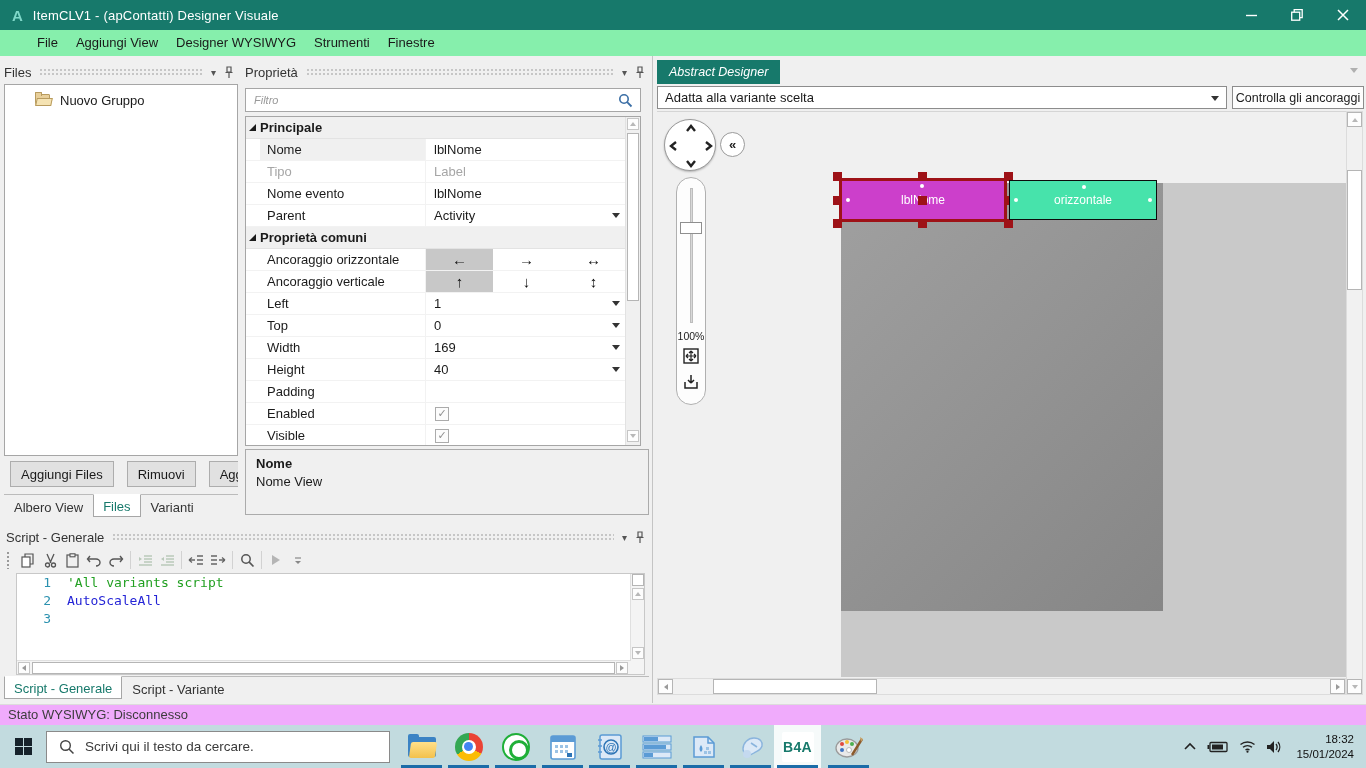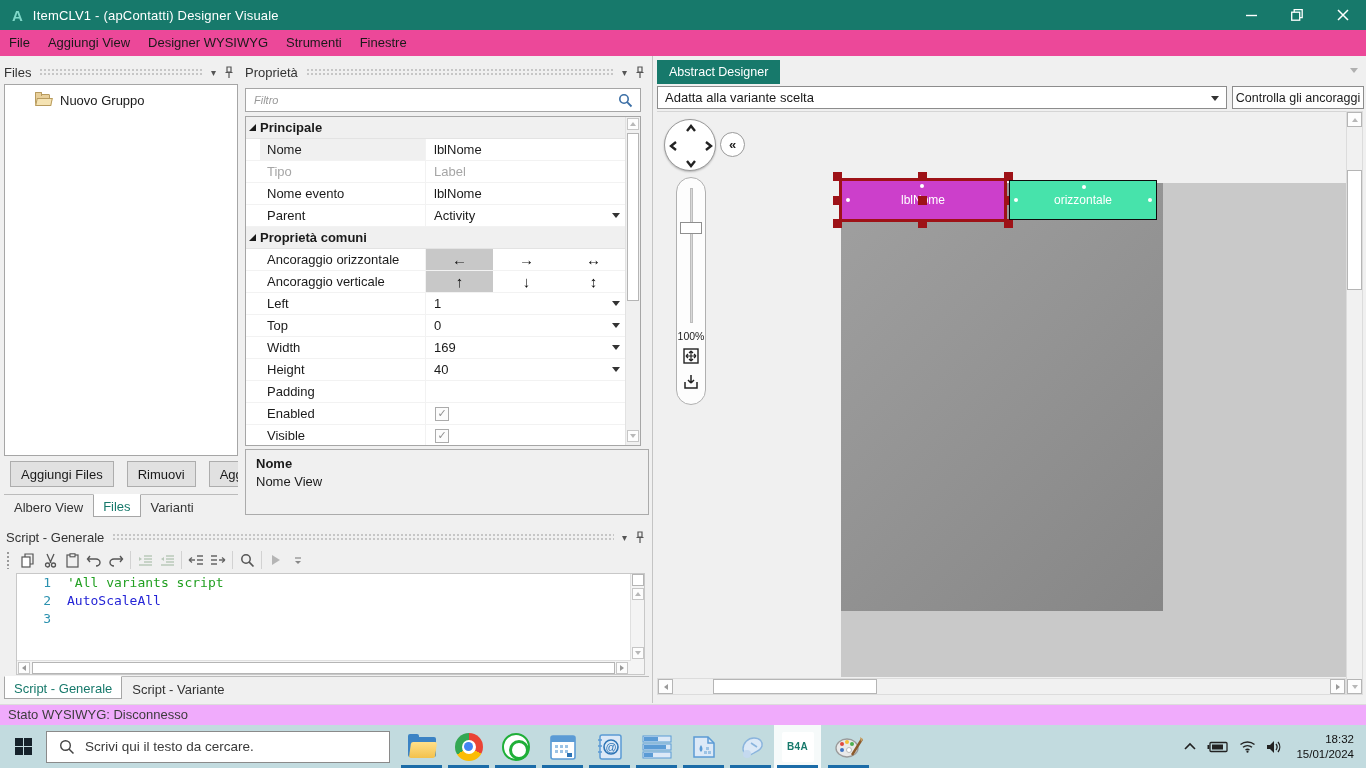--- a/index.html
+++ b/index.html
@@ -7,22 +7,22 @@
   #screen{position:relative;width:1366px;height:768px;background:#f0f0f0;overflow:hidden;
           font-family:"Liberation Sans",sans-serif;color:#1a1a1a;}
   
   .titlebar{position:absolute;left:0;top:0;width:1366px;height:30px;background:var(--accent,#17796b);
             display:flex;align-items:center;color:#fff;font-size:13px;}
   .app-logo{color:#7fd8c9;font-weight:bold;font-size:15px;margin:0 10px 0 12px;}
   .title-text{letter-spacing:.2px;}
   .win-btns{position:absolute;right:0;top:0;height:30px;display:flex;}
   .win-btn{width:46px;height:30px;display:flex;align-items:center;justify-content:center;}
   
-  .menubar{position:absolute;left:0;top:30px;width:1366px;height:26px;background:#ec4899;
-           display:flex;align-items:flex-end;font-size:13px;}
+  .menubar{position:absolute;left:0;top:30px;width:1366px;height:26px;background:#86efac;
+           display:flex;align-items:flex-end;font-size:13px;padding-left:28px;}
   .menu-item{padding:0 9px;height:26px;line-height:26px;}
   
   .ph{display:flex;align-items:center;height:20px;font-size:13px;color:#333;}
   .ph-dots{flex:1;height:8px;margin:0 8px;background-image:radial-gradient(#c6c6c6 1px,transparent 1.2px);background-size:4px 4px;}
   .ph-arrow{color:#555;font-size:10px;margin-right:8px;}
   .ph-pin{margin-right:4px;display:flex;}
   
   .files-panel{position:absolute;left:4px;top:62px;width:234px;height:456px;}
   .files-body{position:absolute;left:0;top:22px;width:234px;height:372px;background:#fff;border:1px solid #a6a6a6;}
   .tree-item{display:flex;align-items:center;margin:8px 0 0 30px;font-size:13px;}
@@ -84,21 +84,21 @@
   .tri-rt{width:0;height:0;border-top:3px solid transparent;border-bottom:3px solid transparent;border-left:4px solid #9a9a9a;}
   .hscroll{position:absolute;left:0;bottom:0;height:14px;background:#f4f4f4;border-top:1px solid #e0e0e0;}
   .script-tabs{position:absolute;left:4px;top:149px;border-top:1px solid #bbb;width:645px;}
   
   .statusbar{position:absolute;left:0;top:704px;width:1366px;height:21px;border-top:1px solid #dcdcdc;
              font-size:13px;color:#3c3c3c;padding:2px 0 0 8px;background:#f0abfc;}
   .vsplit{position:absolute;left:652px;top:56px;width:1px;height:647px;background:#c4c4c4;}
   
   .rpanel{position:absolute;left:656px;top:60px;width:710px;height:643px;}
   .rtab{position:absolute;left:1px;top:0;height:24px;background:var(--accent,#17796b);color:#fff;font-size:12.5px;
-        display:flex;align-items:center;padding:0 12px;}
+        display:flex;align-items:center;padding:0 12px;font-style:italic;}
   .rtab-dd{position:absolute;right:8px;top:8px;width:0;height:0;border-left:4px solid transparent;border-right:4px solid transparent;border-top:5px solid #b0b0b0;}
   .variant-combo{position:absolute;left:1px;top:26px;width:570px;height:23px;background:#fff;border:1px solid #8c8c8c;
                  font-size:13px;display:flex;align-items:center;padding-left:7px;}
   .variant-combo .dd{top:9px;}
   .anchor-btn{position:absolute;left:576px;top:26px;width:132px;height:23px;background:#fdfdfd;border:1px solid #8c8c8c;
               font-size:12.5px;display:flex;align-items:center;justify-content:center;white-space:nowrap;}
   .dviewport{position:absolute;left:1px;top:51px;width:689px;height:567px;background:#f0f0f0;border-top:1px solid #d5d5d5;overflow:hidden;}
   .canvas-light{position:absolute;left:184px;top:71px;width:505px;height:494px;background:#c9c9c9;}
   .canvas-dark{position:absolute;left:184px;top:71px;width:322px;height:428px;background:linear-gradient(135deg,#a0a0a0,#868686);}
   .pan-ctl{position:absolute;left:7px;top:7px;width:52px;height:52px;border-radius:50%;background:#fff;border:1px solid #9a9a9a;box-shadow:0 1px 2px rgba(0,0,0,.25);}
@@ -130,21 +130,21 @@
   .search-box svg{margin:0 10px 0 12px;}
   .ticons{display:flex;margin-left:8px;height:43px;}
   .tslot{width:47px;height:43px;position:relative;display:flex;align-items:center;justify-content:center;}
   .tslot.active{background:rgba(255,255,255,.85);}
   .tslot .underline{position:absolute;bottom:0;left:3px;right:3px;height:3px;background:var(--tbblue,#1b6ca8);}
   .tray{position:absolute;right:0;top:0;height:43px;display:flex;align-items:center;}
   .tray-ico{margin:0 5px;display:flex;align-items:center;}
   .clock{font-size:11.5px;text-align:right;line-height:15px;margin:0 12px 0 8px;color:#111;}
   
   .b4a-badge{width:32px;height:30px;background:#fff;border-radius:2px;display:flex;align-items:center;justify-content:center;
-             color:var(--accent,#17796b);font-weight:bold;font-size:10px;letter-spacing:.3px;}
+             color:var(--accent,#17796b);font-weight:bold;font-size:14px;letter-spacing:.3px;}
   .chrome-ico{width:28px;height:28px;border-radius:50%;background:conic-gradient(#ea4335 0 33%,#fbbc05 33% 66%,#34a853 66% 100%);position:relative;}
   .chrome-ico::before{content:"";position:absolute;left:7px;top:7px;width:14px;height:14px;border-radius:50%;background:#fff;}
   .chrome-ico::after{content:"";position:absolute;left:9.5px;top:9.5px;width:9px;height:9px;border-radius:50%;background:#4285f4;}
   .wa-ico{width:28px;height:28px;border-radius:50%;border:2px solid #1faf38;background:#fff;position:relative;}
   .wa-ico::before{content:"";position:absolute;left:5px;top:5px;width:14px;height:14px;border-radius:50%;border:3px solid #1faf38;}
   .tb-folder{position:relative;width:30px;height:24px;}
   .tb-folder .bk{position:absolute;left:1px;top:2px;width:28px;height:20px;background:#3b83c4;border-radius:2px;}
   .tb-folder .tab{position:absolute;left:1px;top:-1px;width:11px;height:5px;background:#3b83c4;border-radius:2px 2px 0 0;}
   .tb-folder .fr{position:absolute;left:3px;top:7px;width:26px;height:16px;background:linear-gradient(#ffe08a,#f3c14b);border-radius:2px;transform:skewX(-8deg);}
 </style>

